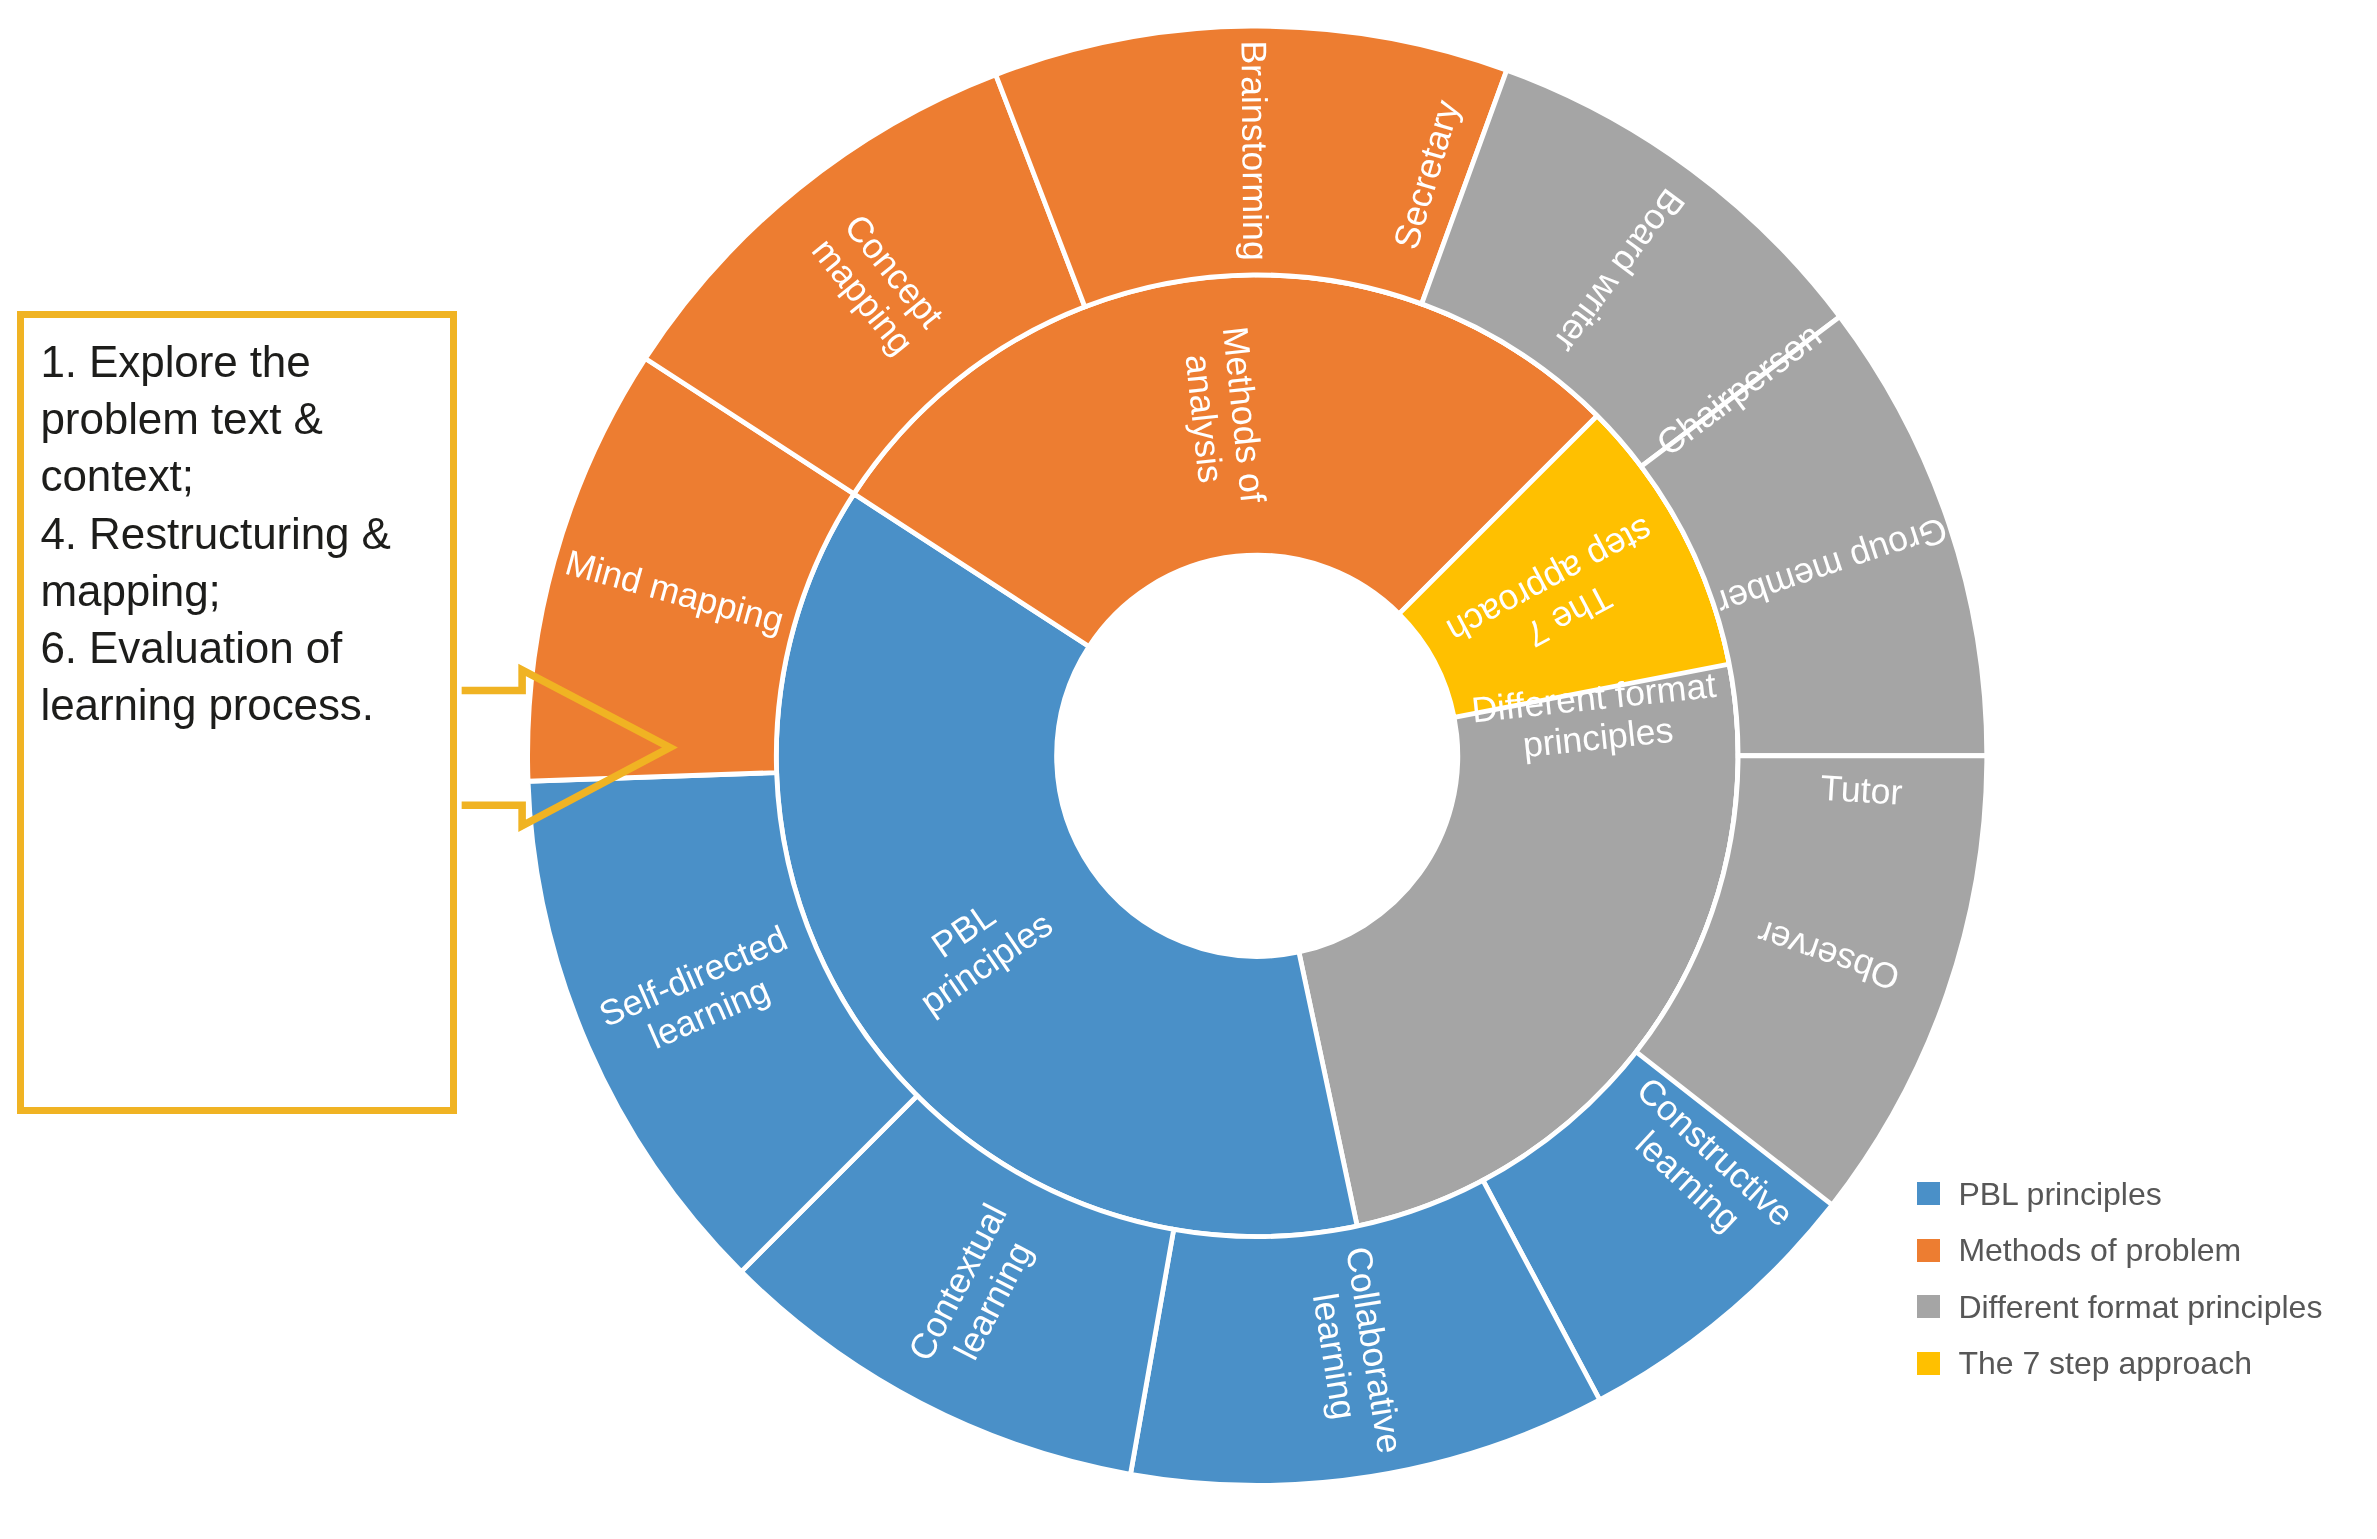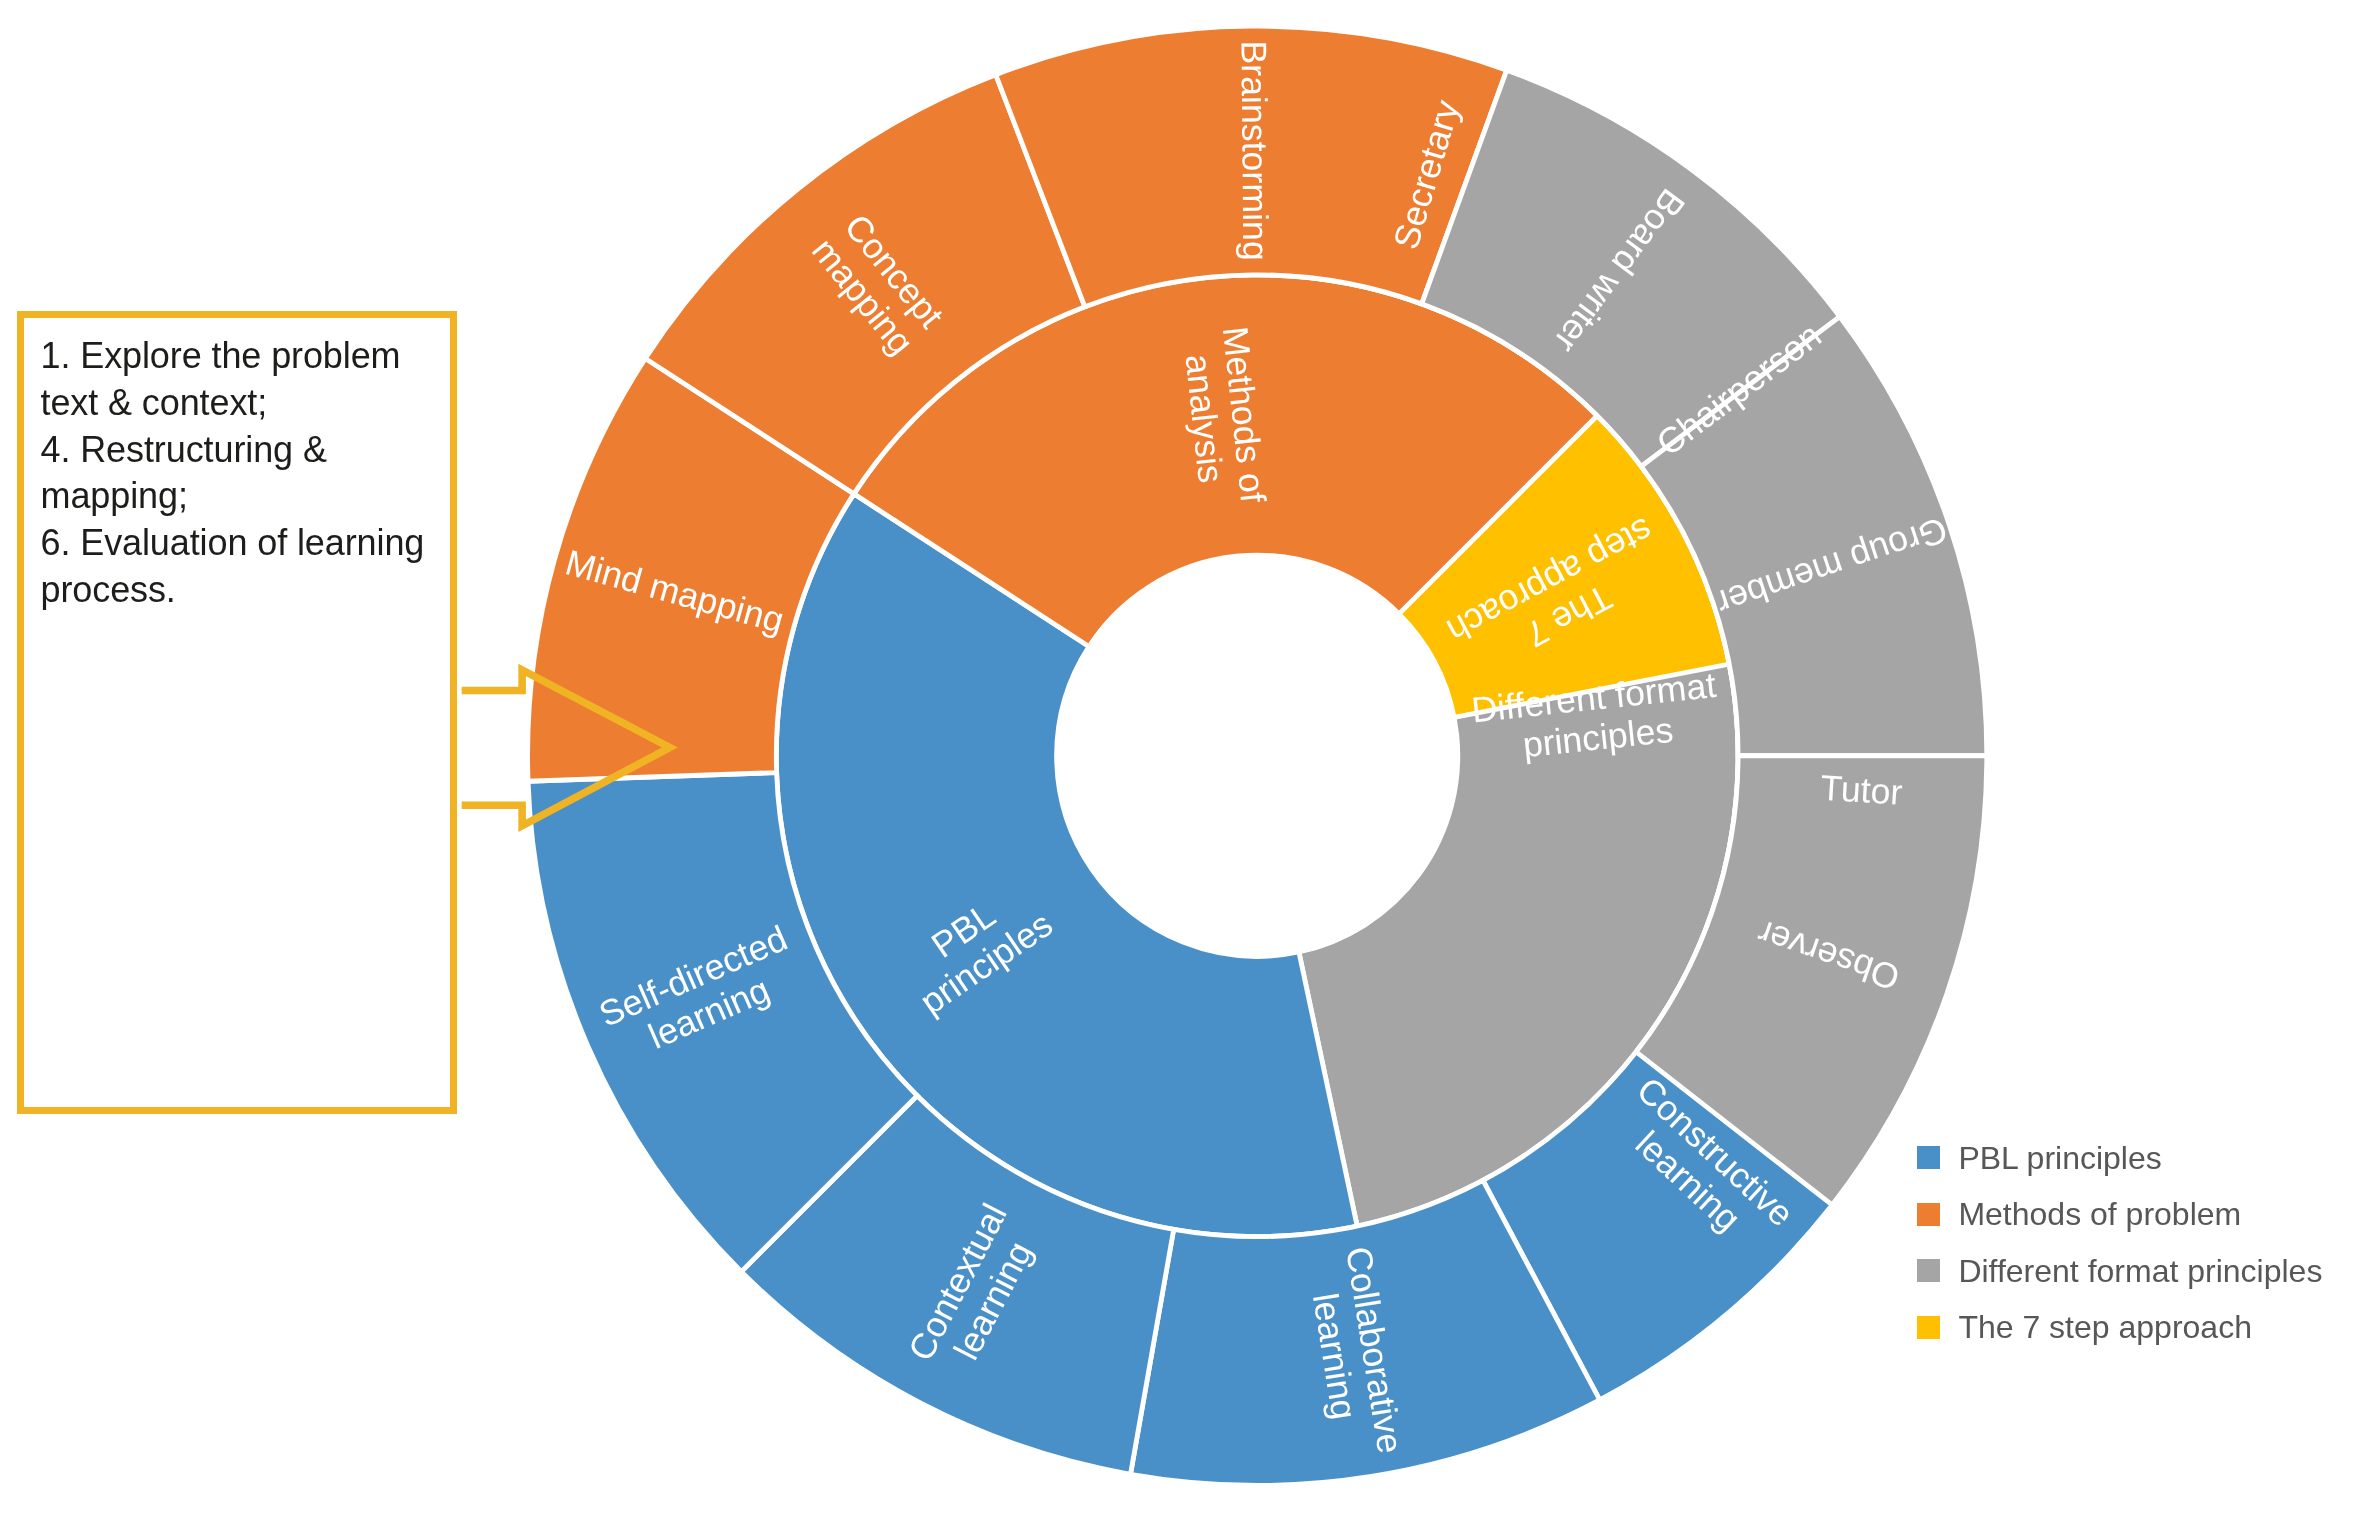--- a/index.html
+++ b/index.html
@@ -10,28 +10,28 @@
   #stage{position:absolute;left:0;top:0;width:2377px;height:1539px;}
 
   
   #callout-box{
     position:absolute;left:17px;top:311px;width:440px;height:803px;
     border:7.6px solid #F0B323;background:#FFFFFF;box-sizing:border-box;
     padding:15px 12.4px 6.9px 16.5px;
   }
   #callout-list{
     margin:0;padding:0;list-style:none;
-    font-size:36px;line-height:1.30;color:#1d1d1b;
+    font-size:44px;line-height:1.30;color:#1d1d1b;
     letter-spacing:-0.1px;
   }
   #callout-list li{margin:0 0 0 0;padding:0;}
 
   
   #legend{
-    position:absolute;left:1917px;top:1144px;width:440px;
+    position:absolute;left:1917px;top:1180px;width:440px;
   }
   .legend-row{display:flex;align-items:center;margin-bottom:29px;height:27.5px;}
   .legend-swatch{width:23.4px;height:23.4px;flex:0 0 23.4px;margin-right:18px;}
   .legend-label{font-size:32px;color:#575757;white-space:nowrap;line-height:1;}
 
   
   #sunburst{position:absolute;left:0;top:0;width:2377px;height:1539px;}
   .seg{stroke:#ffffff;stroke-width:7;}
   .seg-label{fill:#ffffff;font-size:52px;font-family:"Liberation Sans","DejaVu Sans",sans-serif;
              text-anchor:middle;dominant-baseline:middle;}

